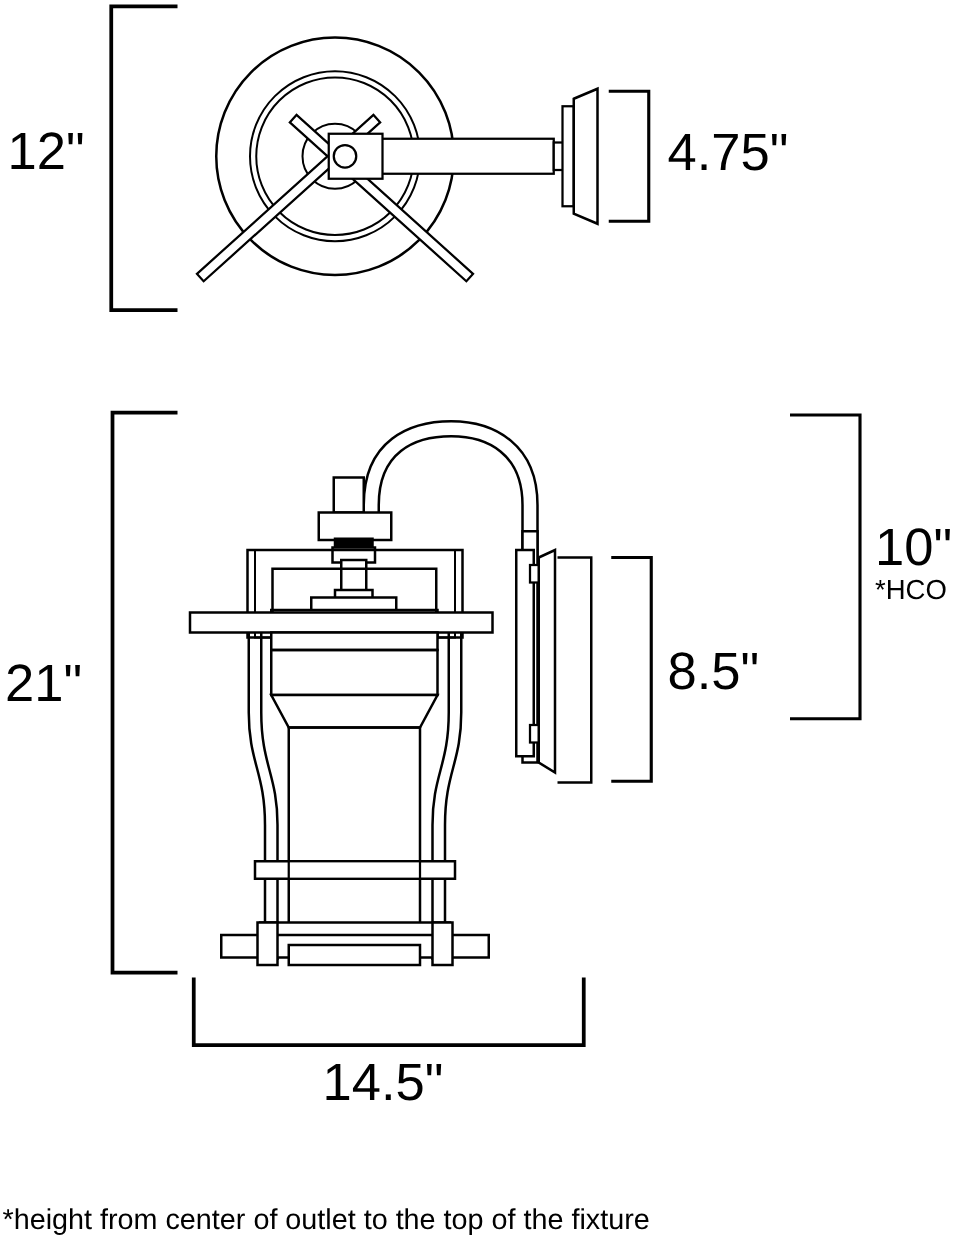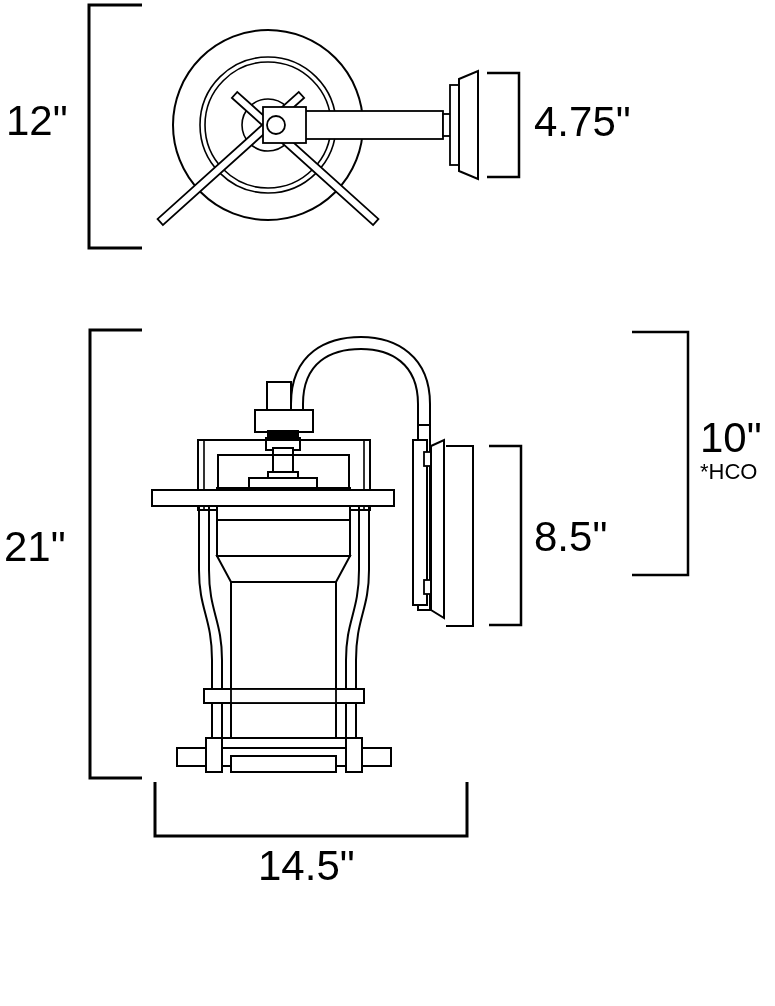--- a/index.html
+++ b/index.html
@@ -170,14 +170,15 @@
   <div class="dimlabel dim-big lbl-21">21"</div>
 
   <div class="dimlabel dim-big lbl-85">8.5"</div>
 
   <div class="dimlabel dim-big lbl-10">10"</div>
 
   <div class="dimlabel dim-sub lbl-hco">*HCO</div>
 
   <div class="dimlabel dim-big lbl-145">14.5"</div>
 
+  <div class="footnote fn-1">*height from center of outlet to the top of the fixture</div>
 
 </div>
 
 </body></html>

